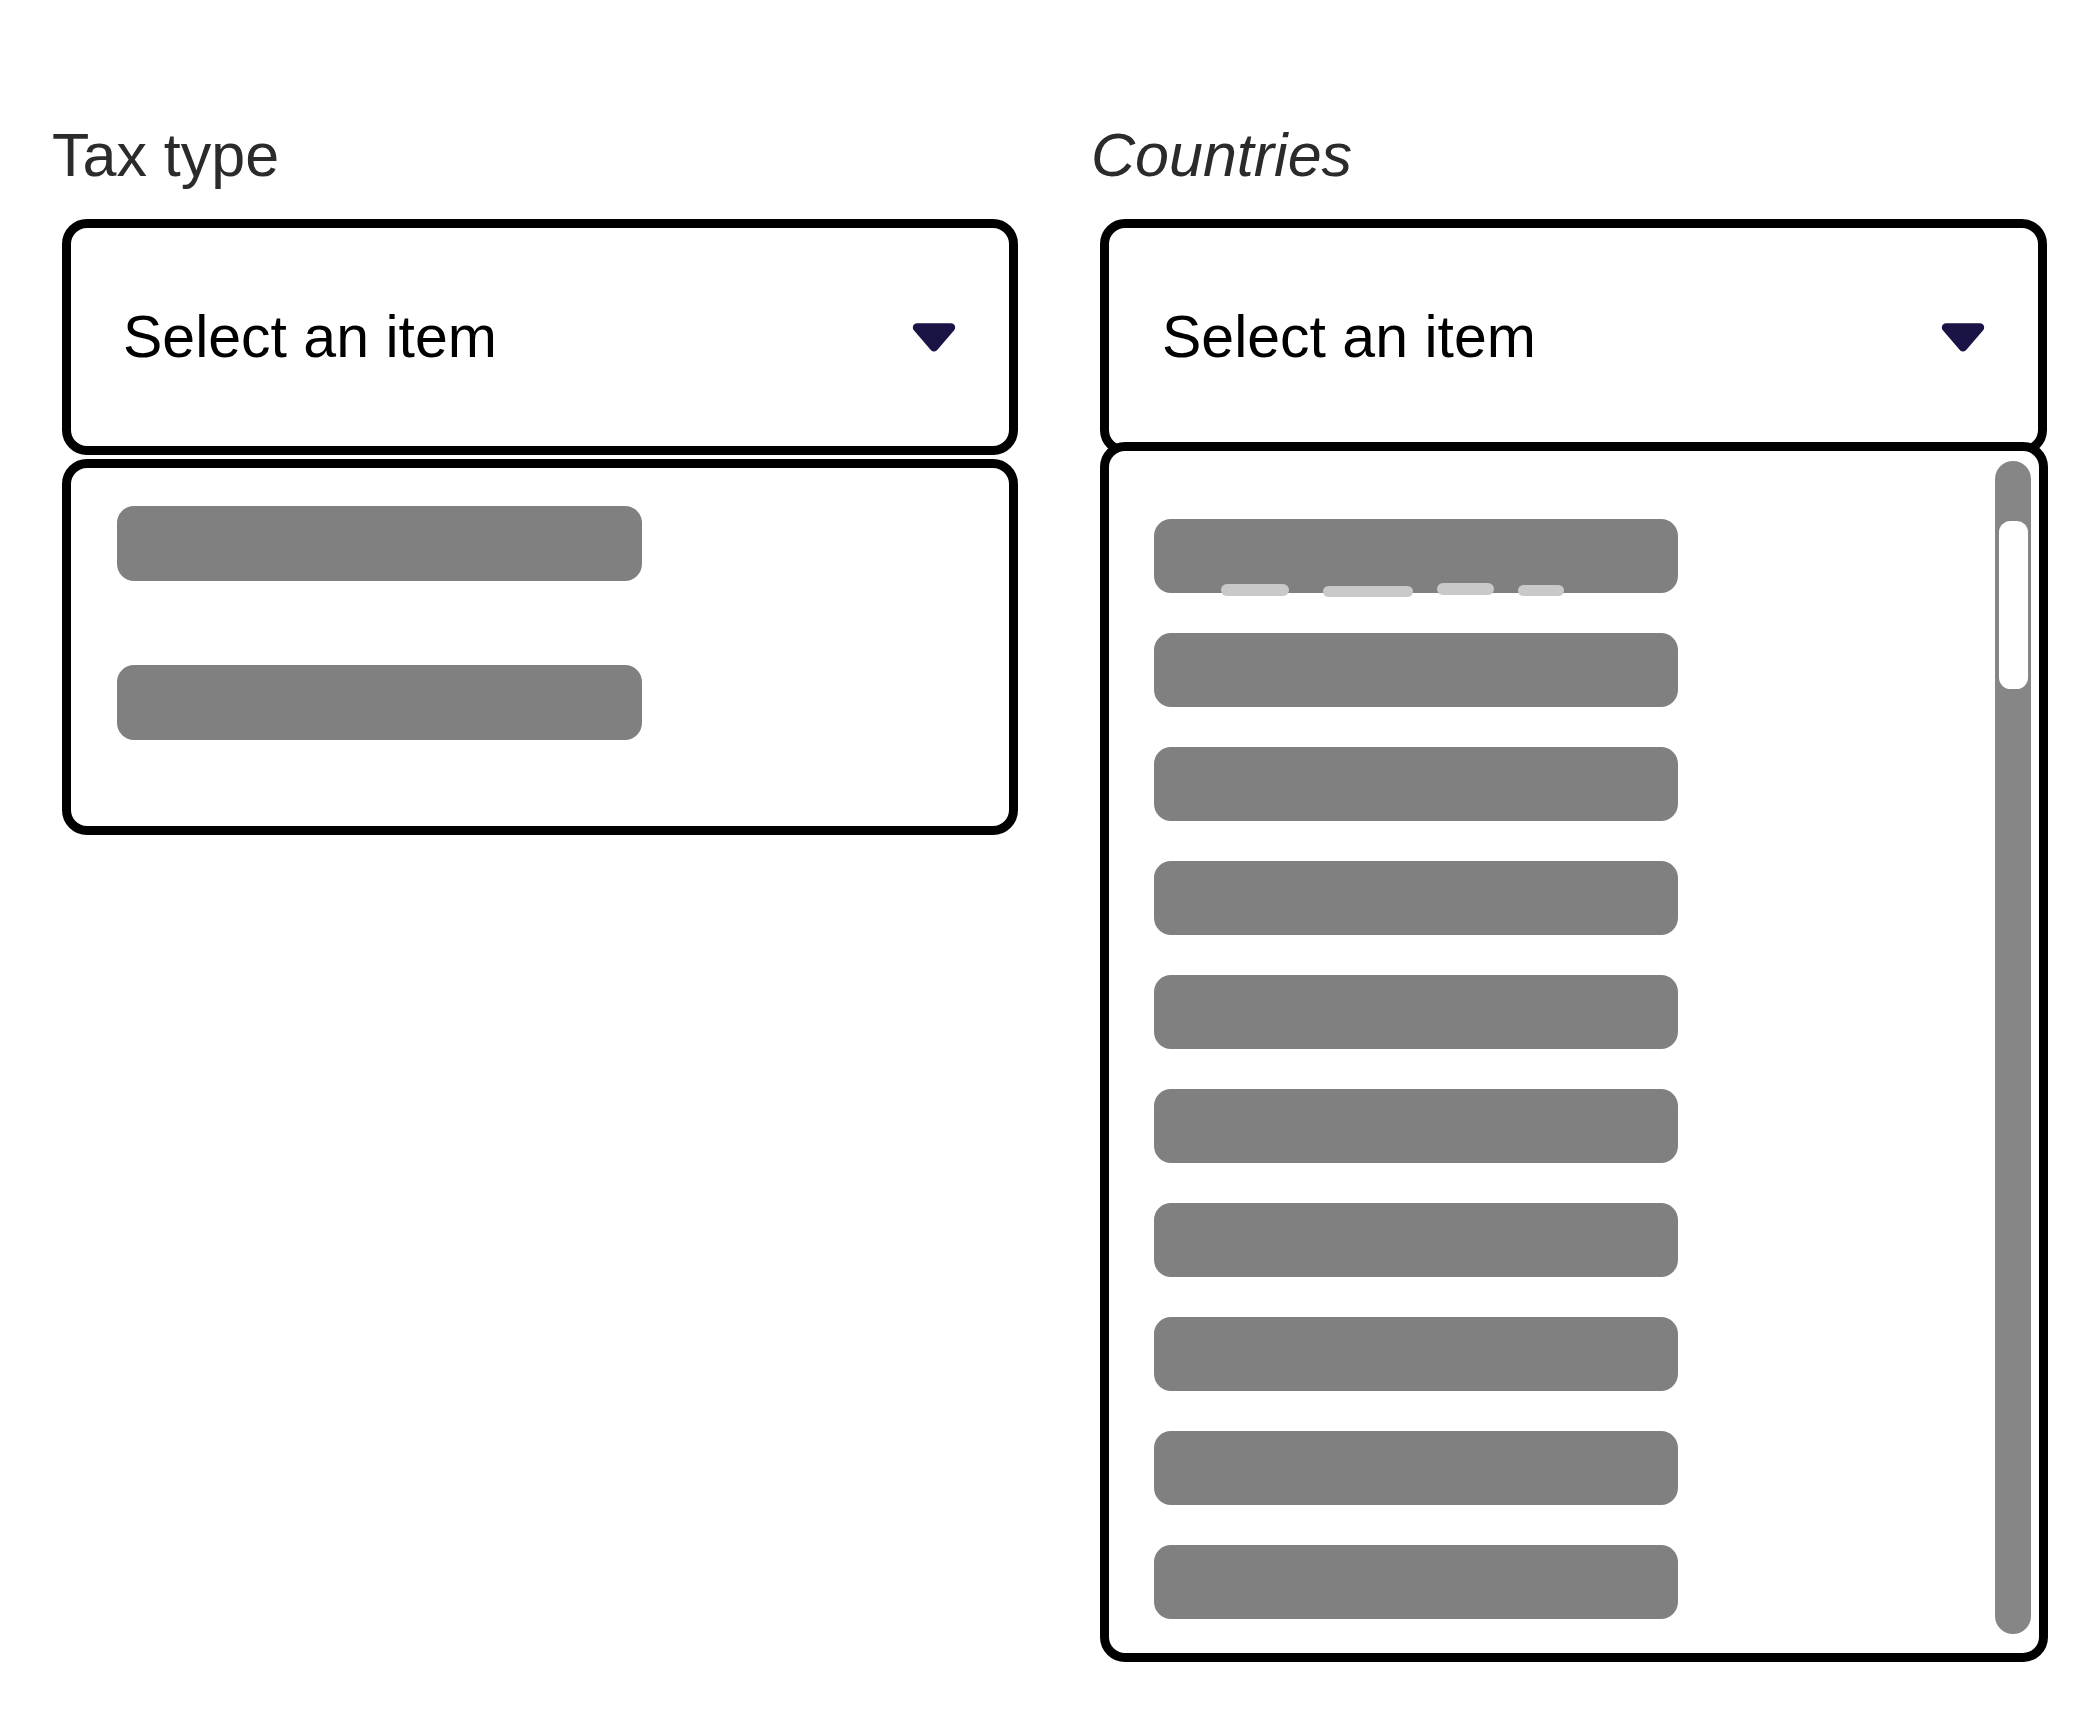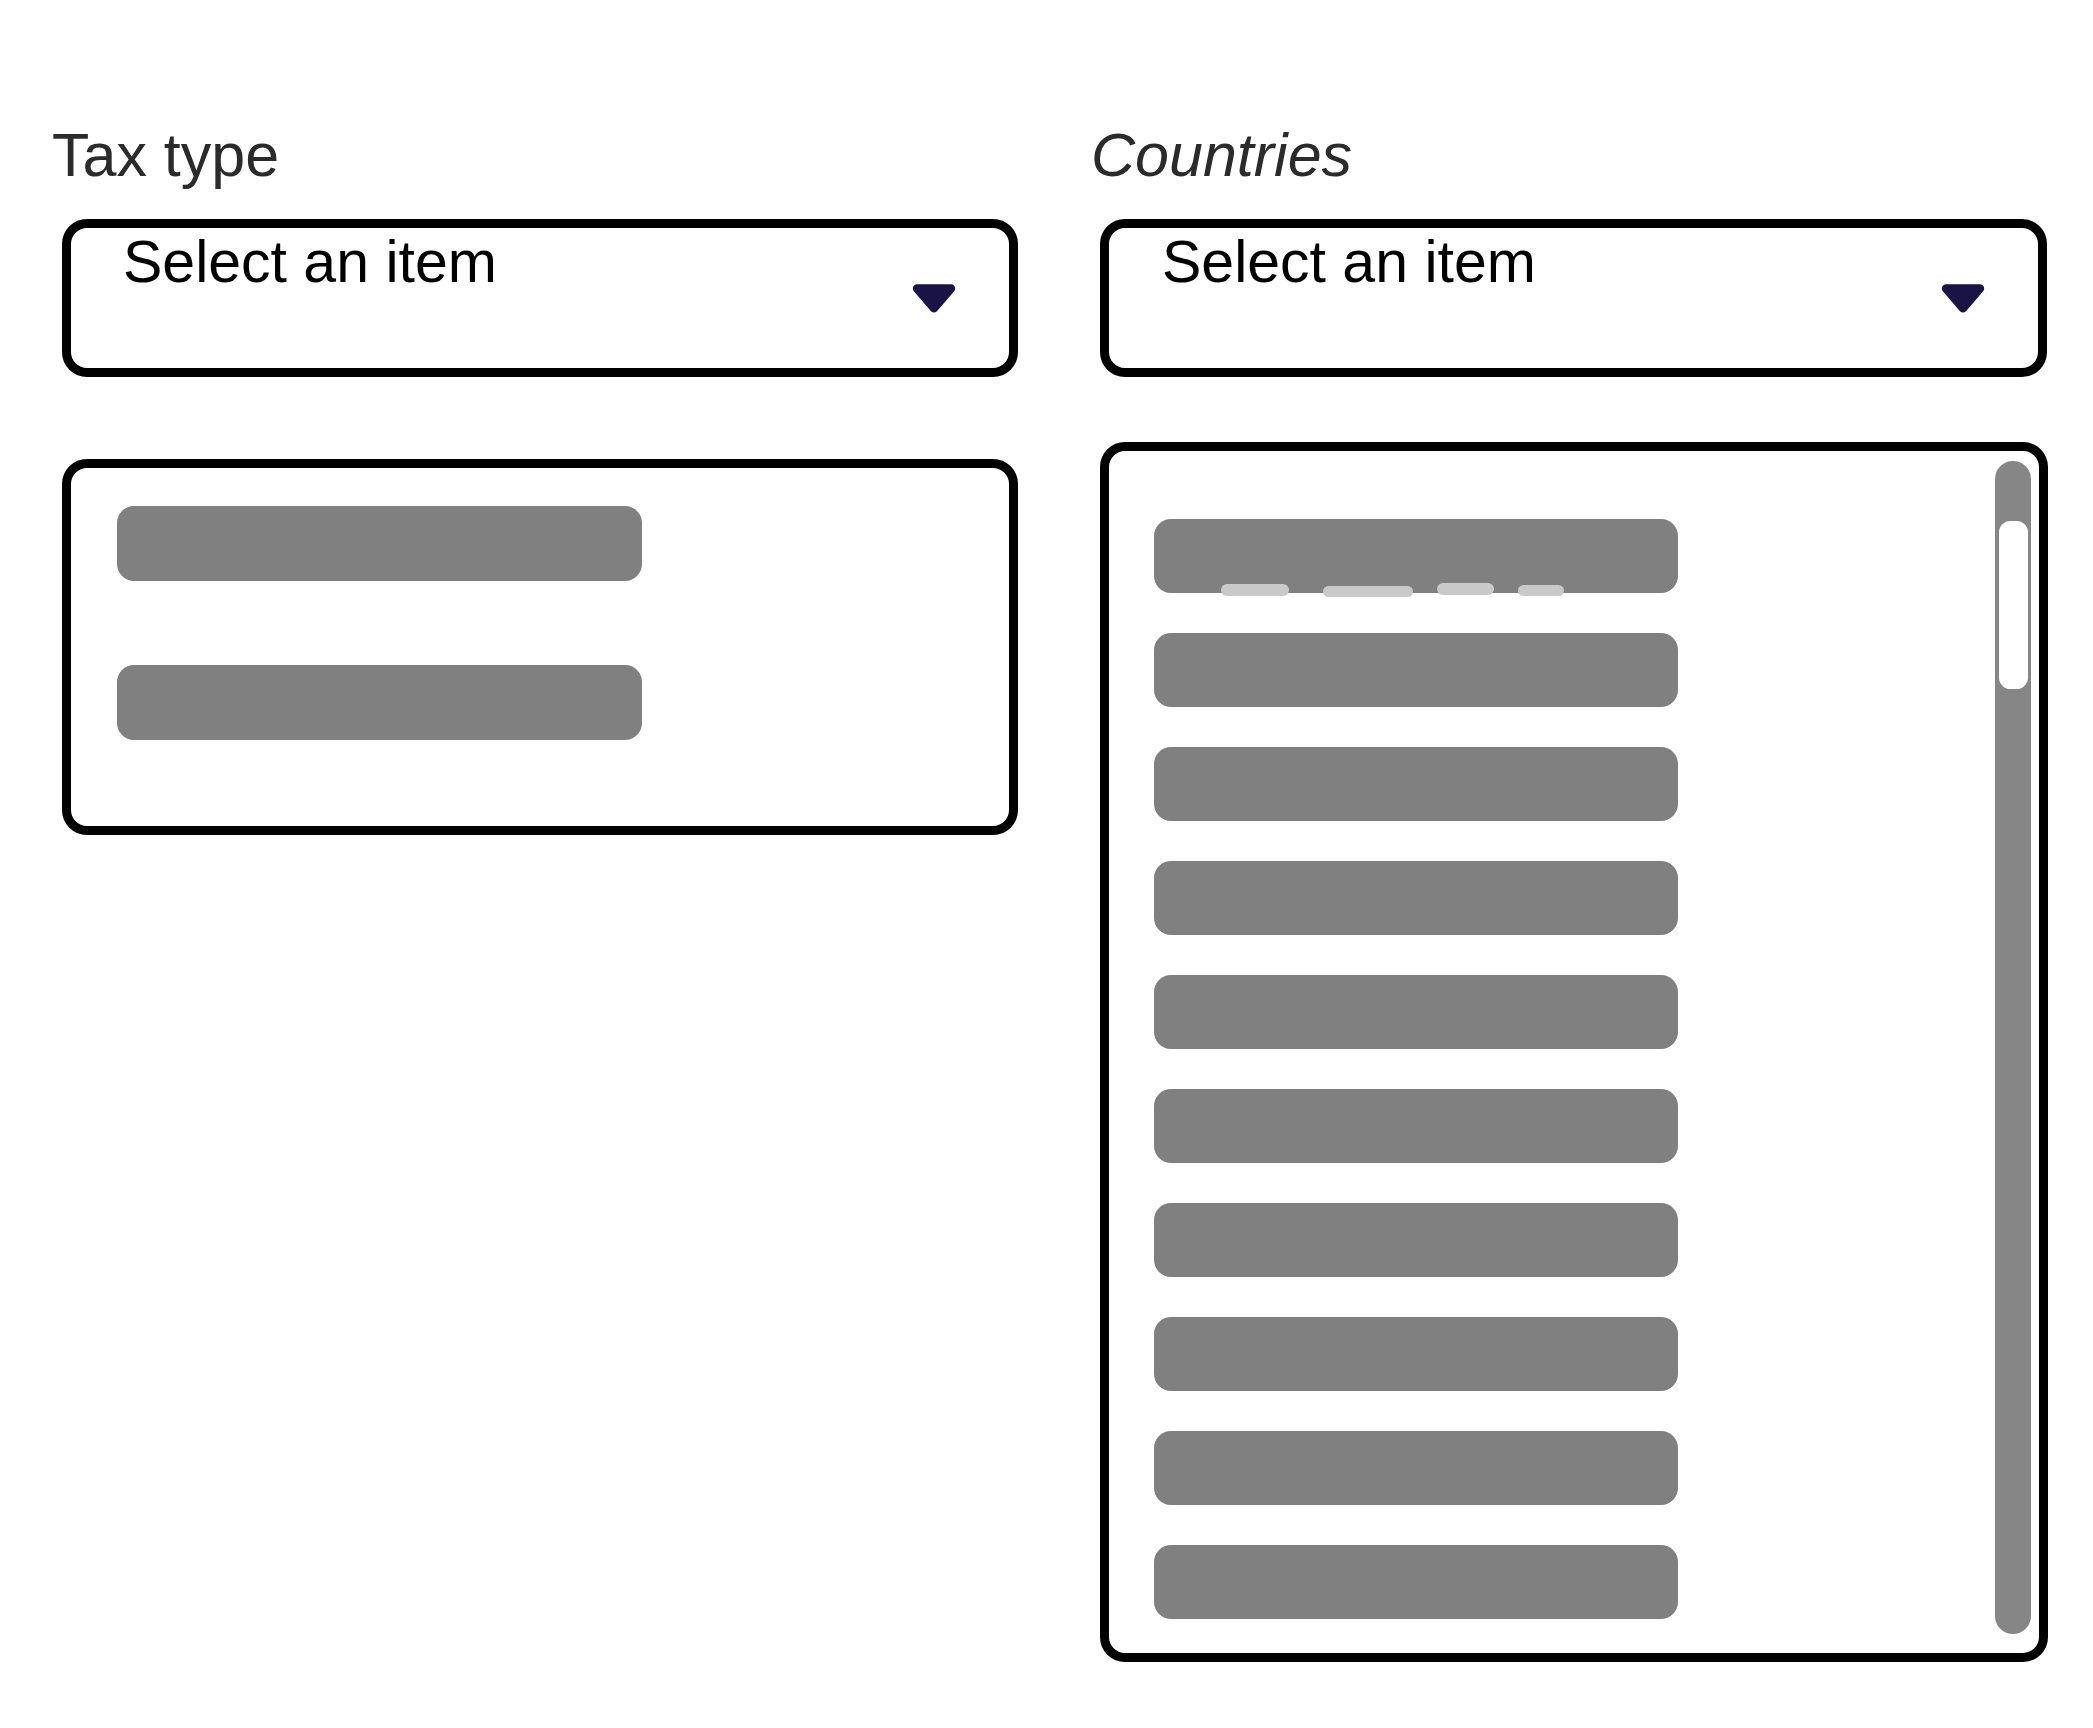--- a/index.html
+++ b/index.html
@@ -14,23 +14,23 @@
   }
   .field-label{
     position:absolute;font-size:61px;line-height:1.1;color:var(--label-text);
     white-space:nowrap;
     text-align:center;
   }
   #tax-label{left:52px;top:122px;}
   #countries-label{left:1091px;top:122px;font-style:italic;}
 
   .combobox{
-    position:absolute;box-sizing:border-box;height:158px;
+    position:absolute;box-sizing:border-box;height:236px;
     border:9.5px solid var(--border);border-radius:25px;background:var(--background);
-    display:flex;align-items:flex-start;cursor:pointer;
+    display:flex;align-items:center;cursor:pointer;
   }
   #tax-combobox{left:62px;top:219px;width:956px;padding-left:52px;}
   #countries-combobox{left:1100px;top:219px;width:947px;padding-left:53px;}
   .combobox .value{font-size:59px;color:var(--value-text);white-space:nowrap;}
   .combobox .arrow{position:absolute;right:53px;top:50%;transform:translateY(-50%);line-height:0;}
 
   .listbox{
     position:absolute;box-sizing:border-box;
     border:9.5px solid var(--border);border-radius:25px;background:var(--background);
   }

